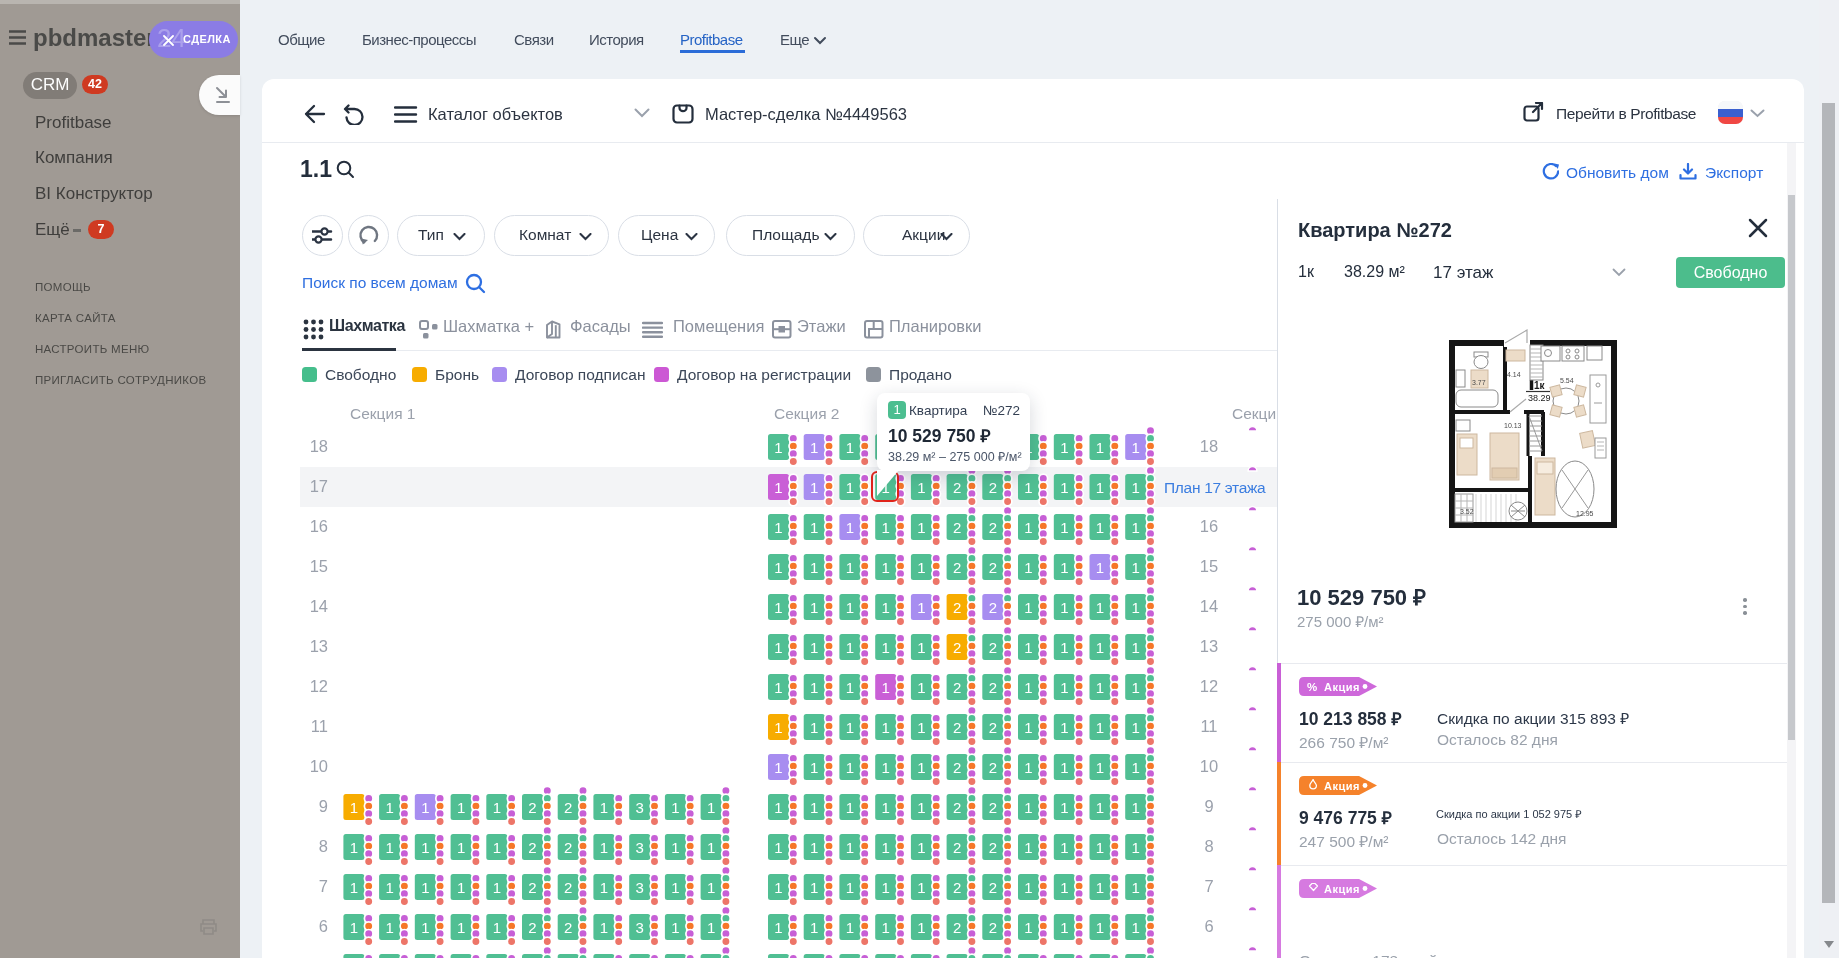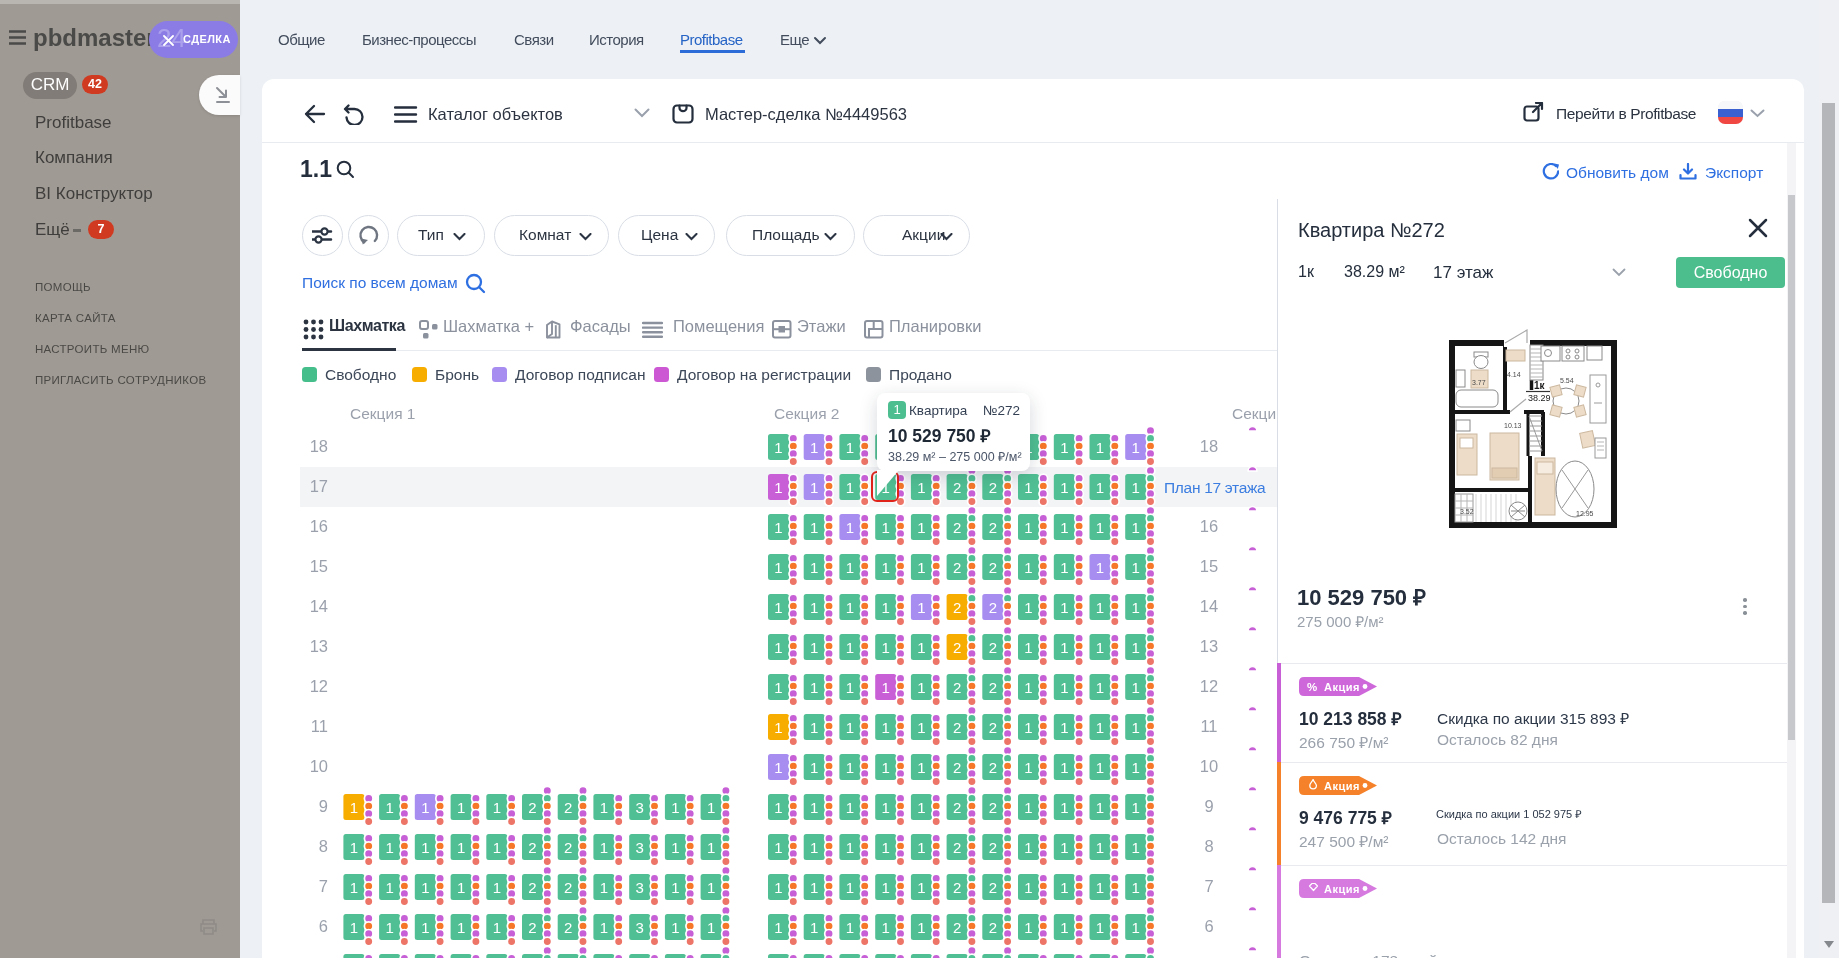--- a/index.html
+++ b/index.html
@@ -1576,21 +1576,21 @@
   <div class="abs" style="left:11px;top:8px;width:18px;height:18px;border-radius:4px;background:#4CBE90;color:#fff;font-size:13px;text-align:center;line-height:18px">1</div>
   <div class="abs" style="left:32px;top:10px;font-size:13.5px;color:#333f52">Квартира</div>
   <div class="abs" style="right:10px;top:10px;font-size:13.5px;color:#333f52">№272</div>
   <div class="abs" style="left:11px;top:30px;font-size:17.5px;font-weight:700;color:#1f2835">10 529 750 ₽</div>
   <div class="abs" style="left:11px;top:55px;font-size:12.5px;color:#4a5568;white-space:nowrap">38.29 м² – 275 000 ₽/м²</div>
 </div>
 <div id="tooltri"></div>
 
 <div id="panel">
   <div class="lborder"></div>
-  <div class="ptext" style="left:21px;top:76px;font-size:20px;font-weight:400">Квартира №272</div>
+  <div class="ptext" style="left:21px;top:76px;font-size:20px;font-weight:700">Квартира №272</div>
   <svg class="abs" style="left:471px;top:75px" width="20" height="20">
       <path d="M2 2 L18 18 M18 2 L2 18" stroke="#242e3c" stroke-width="2.5" stroke-linecap="round"></path>
     </svg>
   <div class="ptext" style="left:21px;top:120px;font-size:16px">1к</div>
   <div class="ptext" style="left:67px;top:120px;font-size:16px">38.29 м²</div>
   <div class="ptext" style="left:156px;top:120px;font-size:17px">17 этаж</div>
   <svg class="abs" style="left:335px;top:125px" width="14" height="9">
       <path d="M1.5 1.5 L7 7 L12.5 1.5" stroke="#9aa1ab" stroke-width="1.8" fill="none" stroke-linecap="round"></path>
     </svg>
   <div class="abs" style="left:399px;top:114px;width:109px;height:31px;background:#4CBD8C;border-radius:4px;color:#fff;font-size:16px;text-align:center;line-height:31px">Свободно</div>

